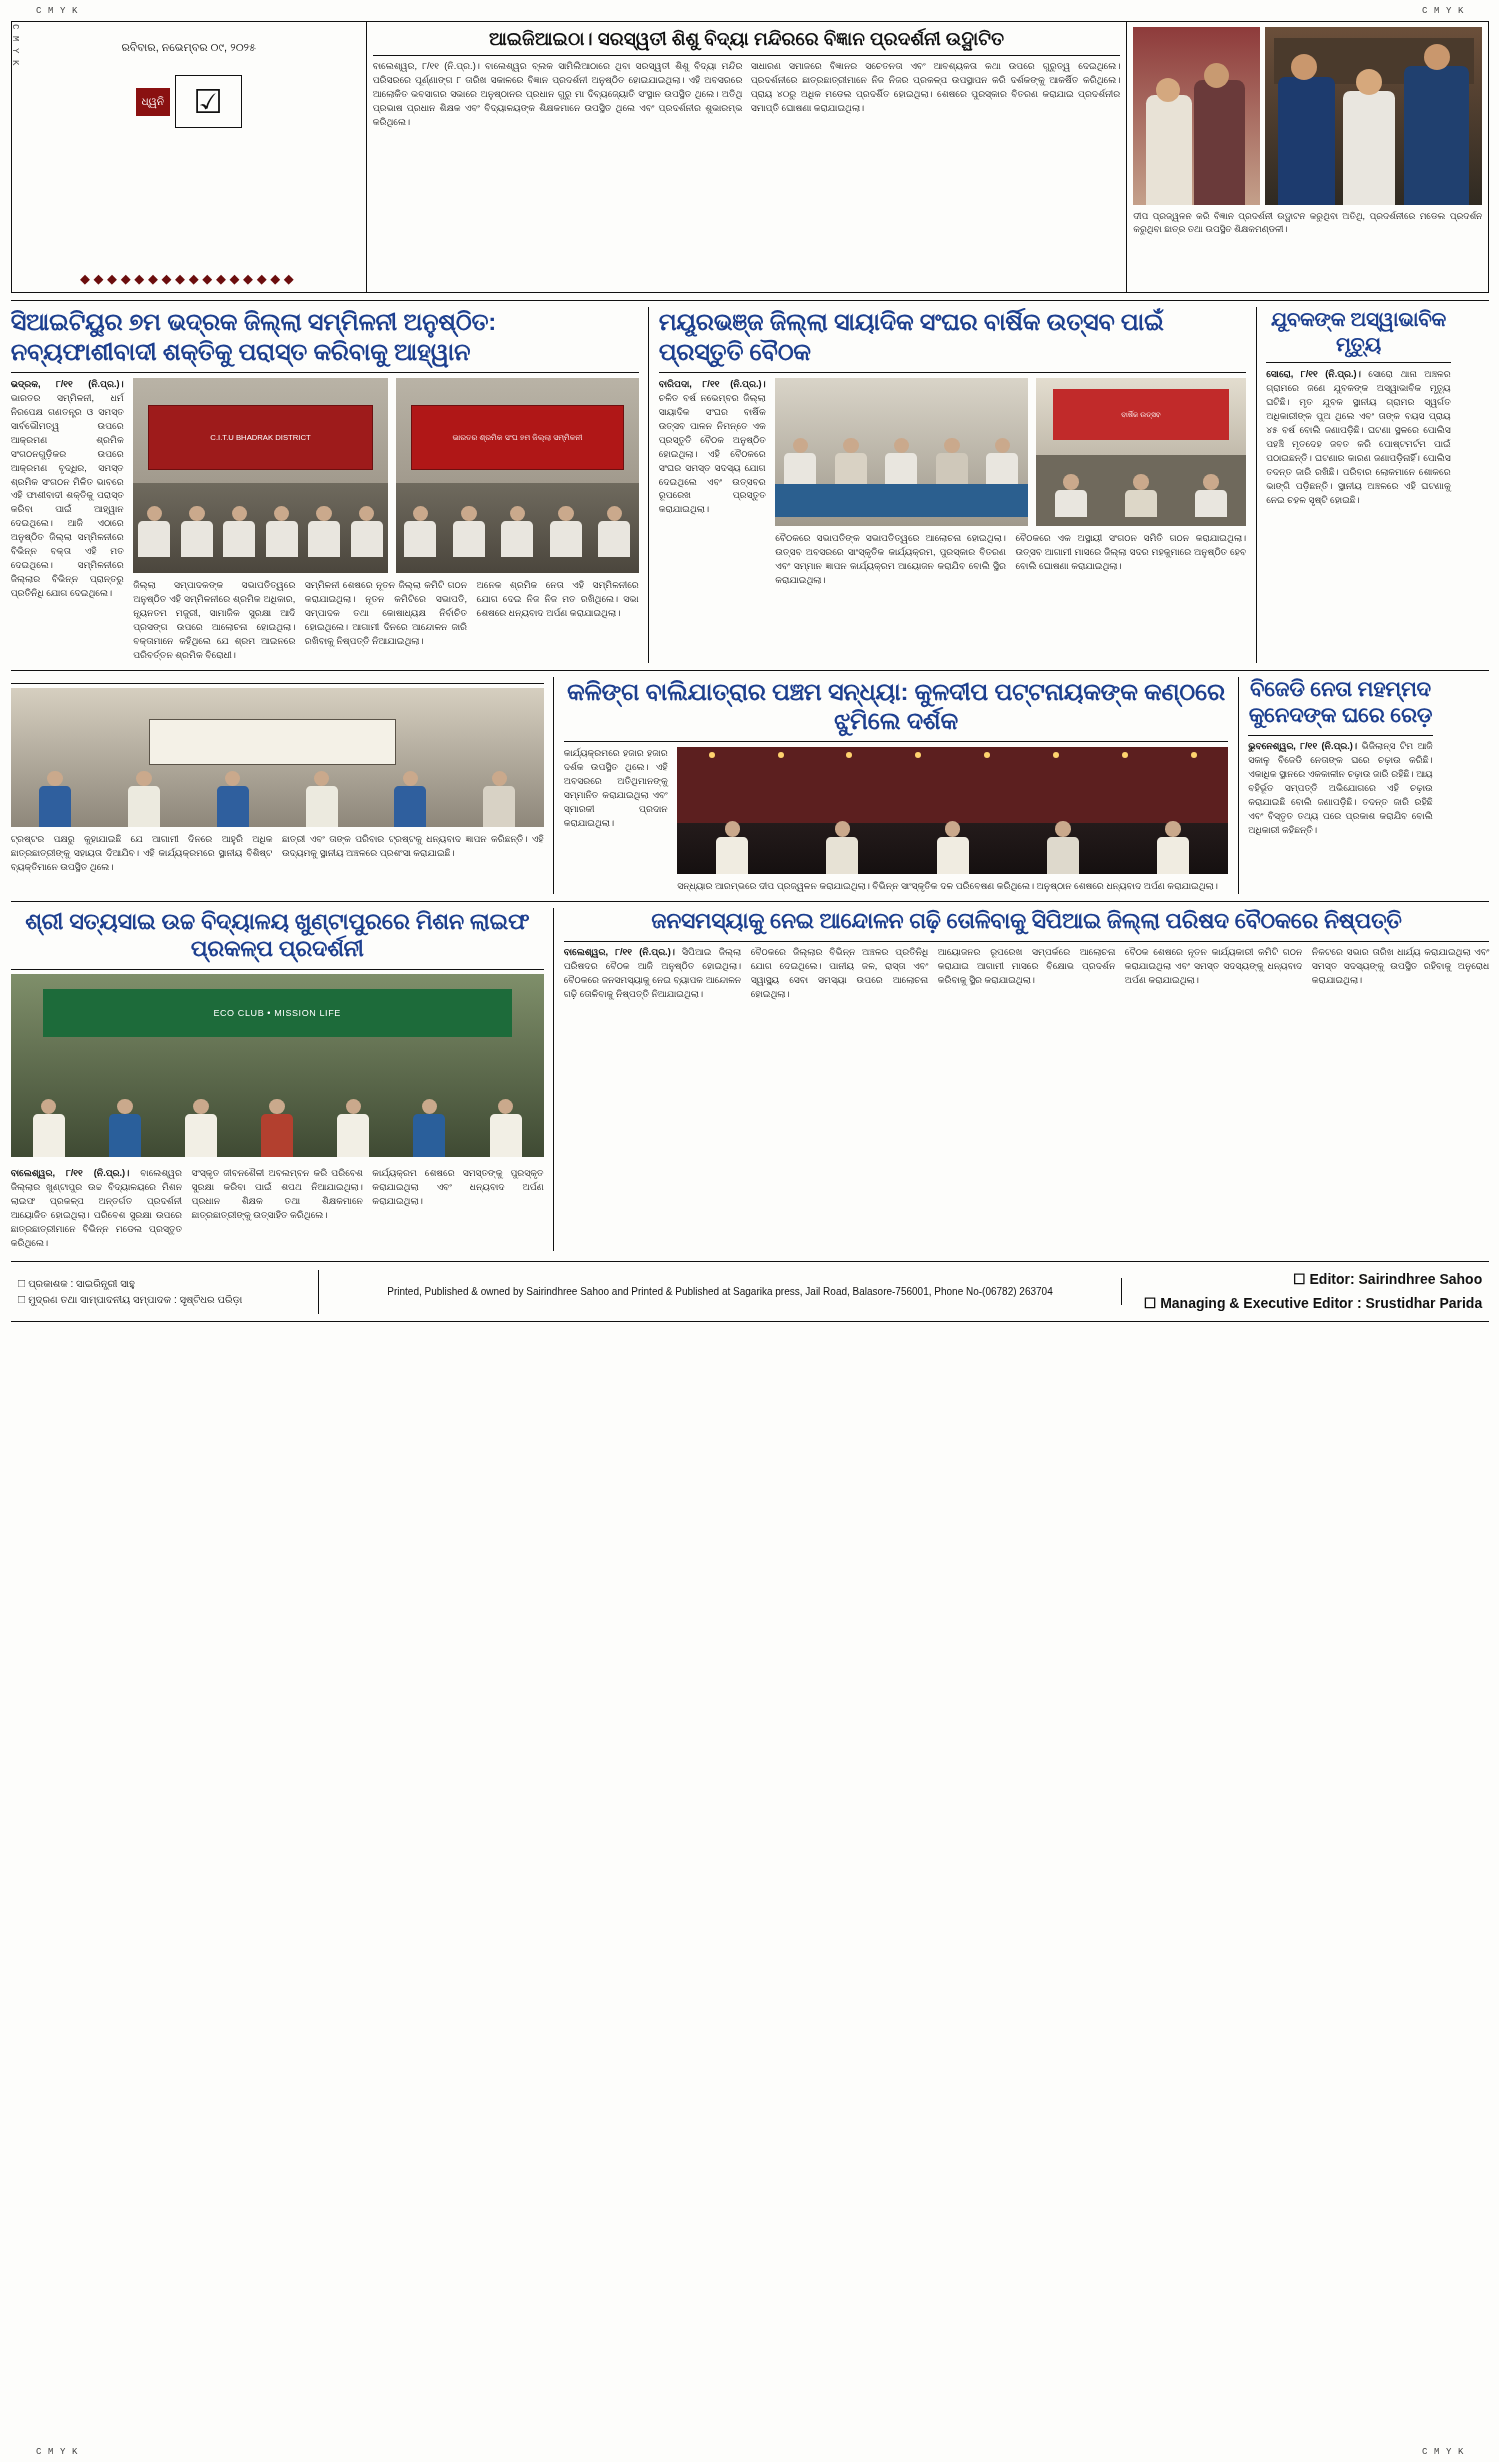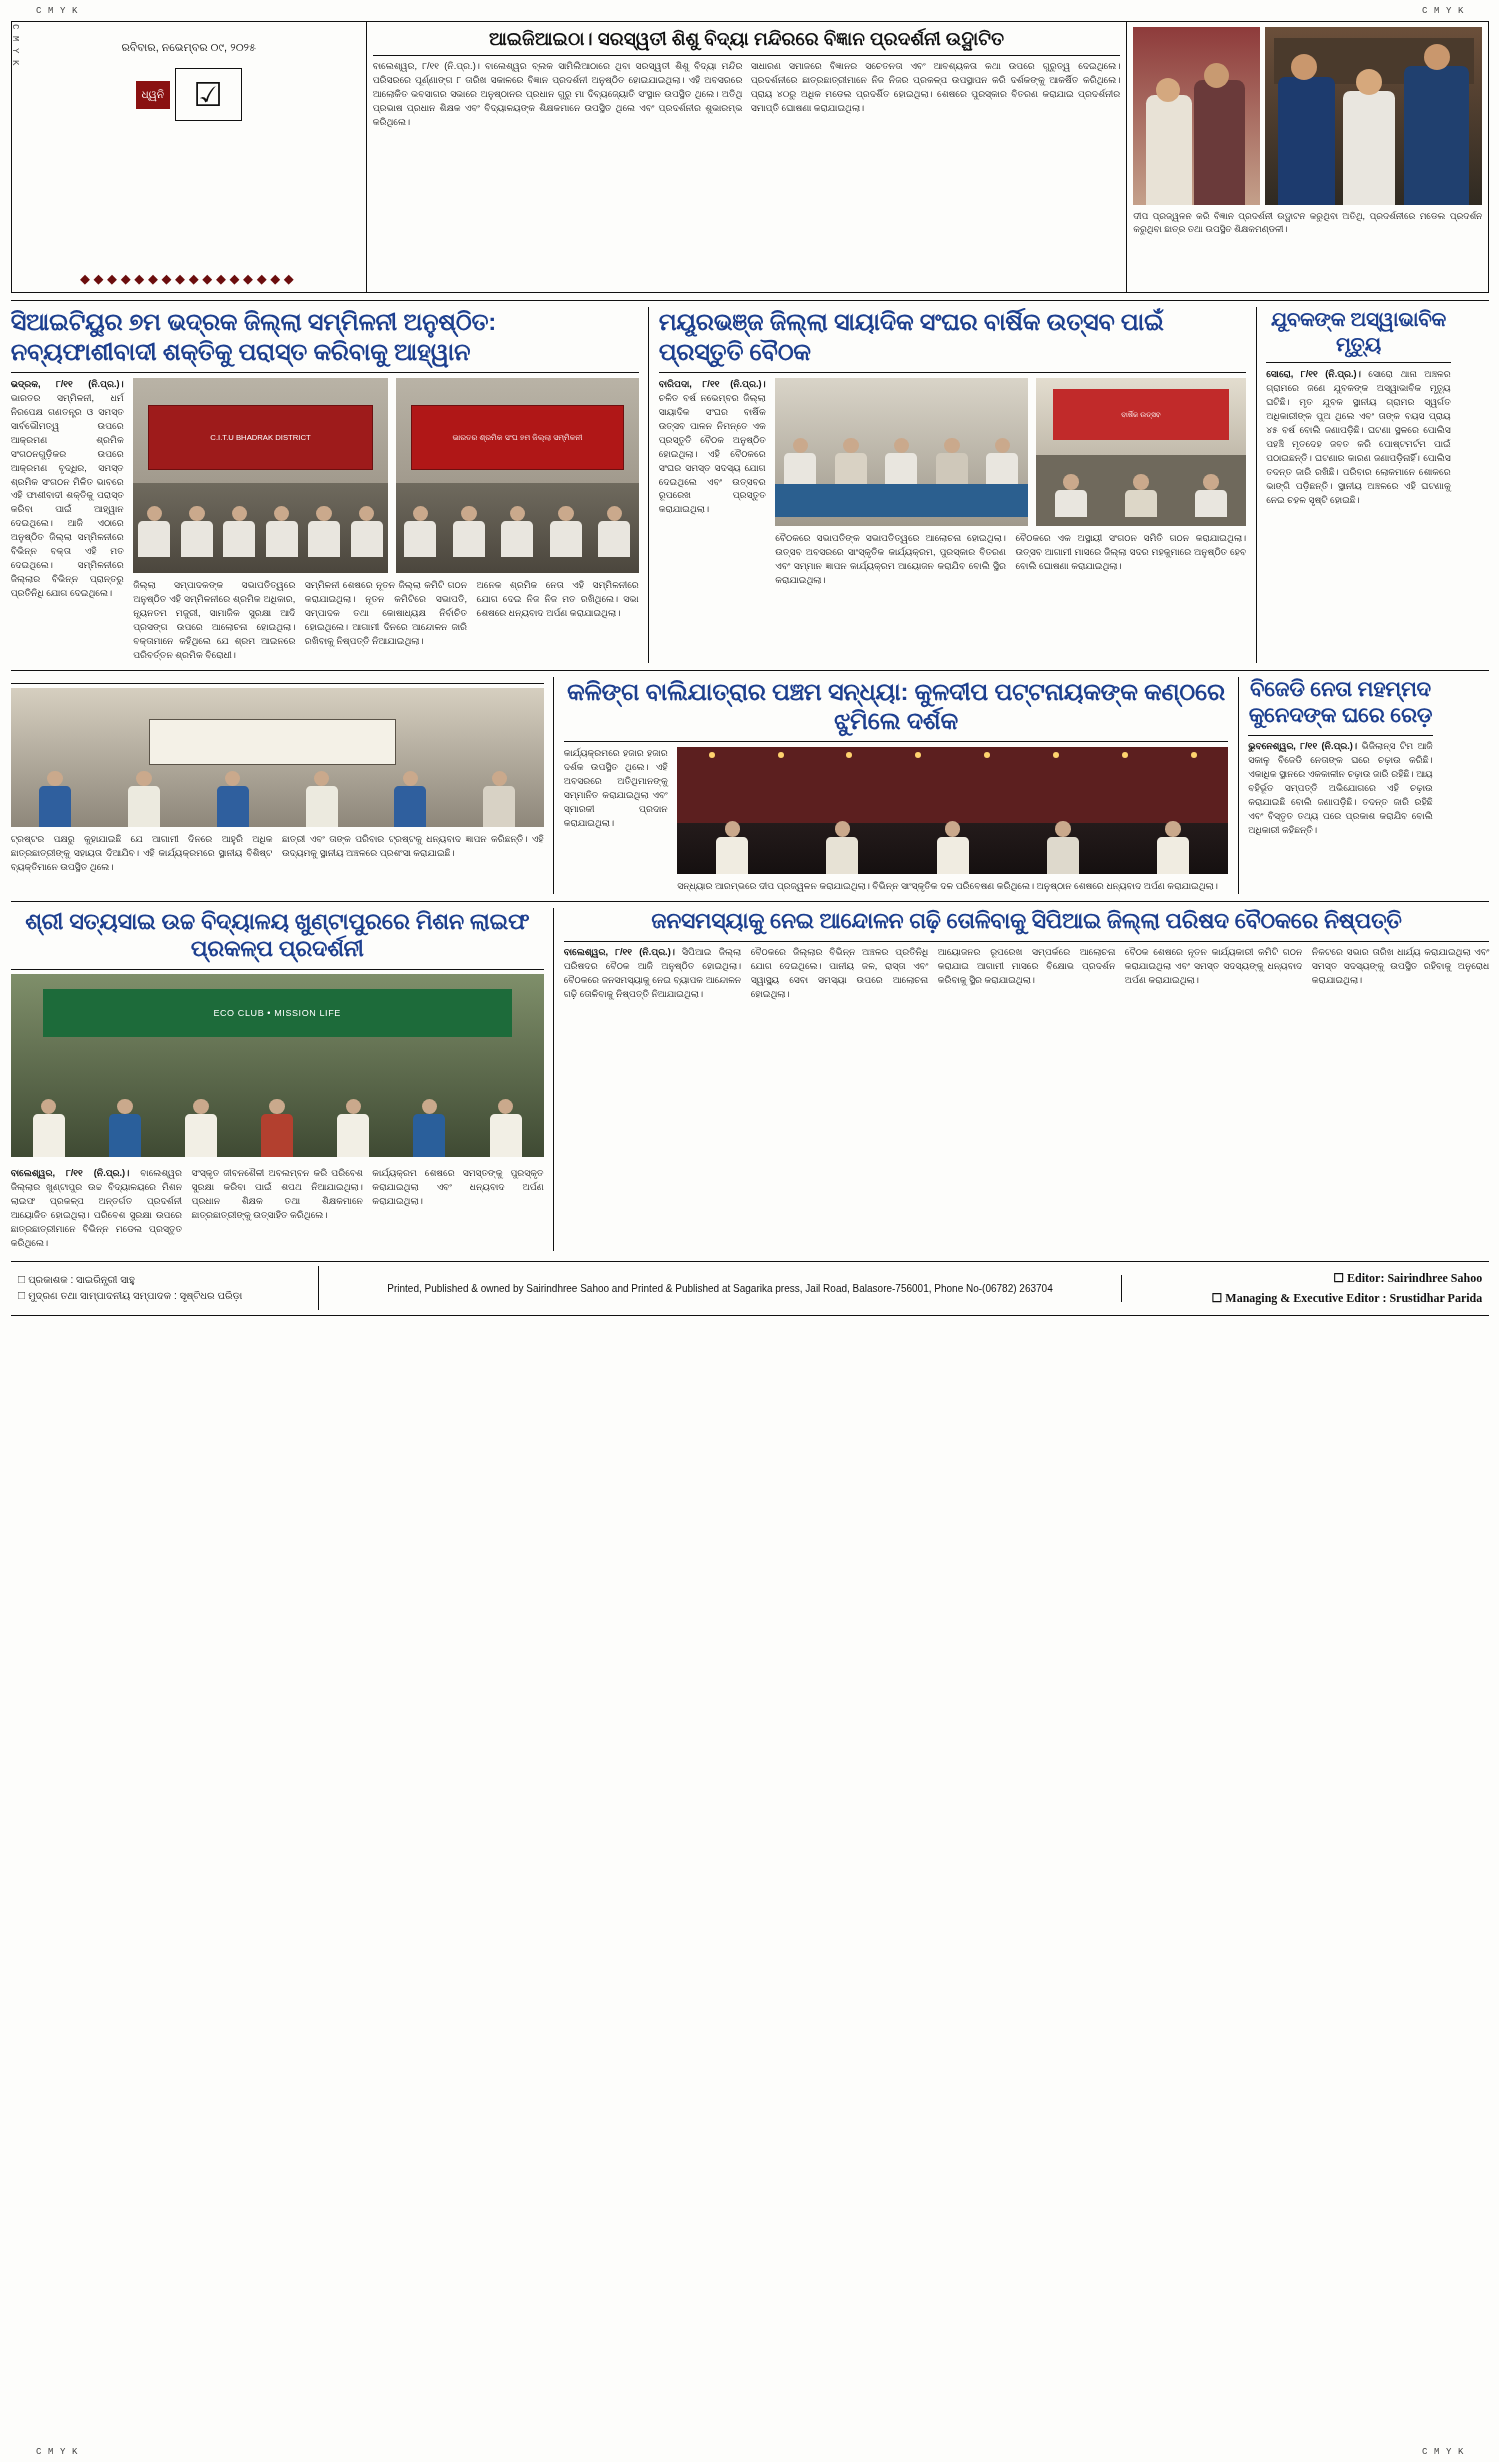--- a/index.html
+++ b/index.html
@@ -12,21 +12,21 @@
   .reg-tl2{left:9.5px;top:24px;writing-mode:vertical-rl;}
   .reg-tr{right:36px;top:6px;}
   .reg-bl{left:36px;bottom:4.7px;}
   .reg-br{right:36px;bottom:4.7px;}
 
   
   .masthead{display:flex;align-items:stretch;border:1.2px solid #111;height:272px;box-sizing:border-box;}
   .mh-left{width:355px;border-right:1.2px solid #111;box-sizing:border-box;padding:6px 8.3px;display:flex;flex-direction:column;}
   .mh-date{font-size:11px;text-align:center;margin-top:13px;color:#111;}
   .mh-title{font-size:62px;font-weight:bold;color:#7a0b0b;text-align:center;letter-spacing:-1.2px;margin-top:6px;line-height:1;text-shadow:0.6px 0.6px 0 #000;}
-  .mh-badge{display:flex;justify-content:center;margin-top:14px;gap:4.7px;align-items:center;}
+  .mh-badge{display:flex;justify-content:center;margin-top:21px;gap:4.7px;align-items:center;}
   .mh-badge .bx{width:34px;height:28.4px;background:#8a1111;color:#fff;font-size:10.7px;display:flex;align-items:center;justify-content:center;}
   .mh-tick{width:65px;height:51px;border:1.8px solid #111;display:flex;align-items:center;justify-content:center;font-size:33px;line-height:1;}
   .mh-diamonds{margin-top:auto;text-align:center;color:#6b0d0d;font-size:13px;letter-spacing:3.6px;}
 
   .mh-mid{flex:1;border-right:1.2px solid #111;box-sizing:border-box;padding:4.7px 6px;display:flex;flex-direction:column;}
   .mh-head{font-size:18.4px;font-weight:bold;text-align:center;color:#111;border-bottom:0.6px solid #111;padding-bottom:4.7px;line-height:1.25;}
   .mh-cols{display:flex;gap:8.3px;margin-top:4.7px;flex:1;}
   .mh-col{flex:1;font-size:9.2px;line-height:1.5;text-align:justify;color:#111;}
 
   .mh-right{width:361px;box-sizing:border-box;padding:4.7px 6px;display:flex;flex-direction:column;}
@@ -55,21 +55,21 @@
   .stage .lights{position:absolute;left:0;right:0;top:4%;display:flex;justify-content:space-around;}
   .stage .lights i{width:6px;height:6px;background:#ffd36e;border-radius:50%;display:block;}
 
   .table-strip{position:absolute;left:0;right:0;bottom:18%;height:14%;background:#1d5a8a;}
 
   
   .footer{border-top:1.2px solid #111;border-bottom:1.2px solid #111;margin-top:6px;display:flex;align-items:center;font-size:10px;}
   .f-left{width:308px;padding:6px 7.1px;border-right:0.6px solid #111;box-sizing:border-box;line-height:1.6;}
   .f-mid{flex:1;padding:6px 7.1px;text-align:center;border-right:0.6px solid #111;box-sizing:border-box;line-height:1.55;}
   .f-right{width:367px;padding:6px 7.1px;box-sizing:border-box;text-align:right;line-height:1.7;}
-  .f-right b{font-size:12px;font-family:Liberation Serif, serif;}
+  .f-right b{font-size:14px;}
 
   .block{box-sizing:border-box;}
   .hr2{border-top:1.2px solid #111;margin:7.1px 0 6px;}
   .hr1{border-top:0.6px solid #111;margin:6px 0 4.7px;}
 </style>
 </head>
 <body>
 
 <div class="page">
 

